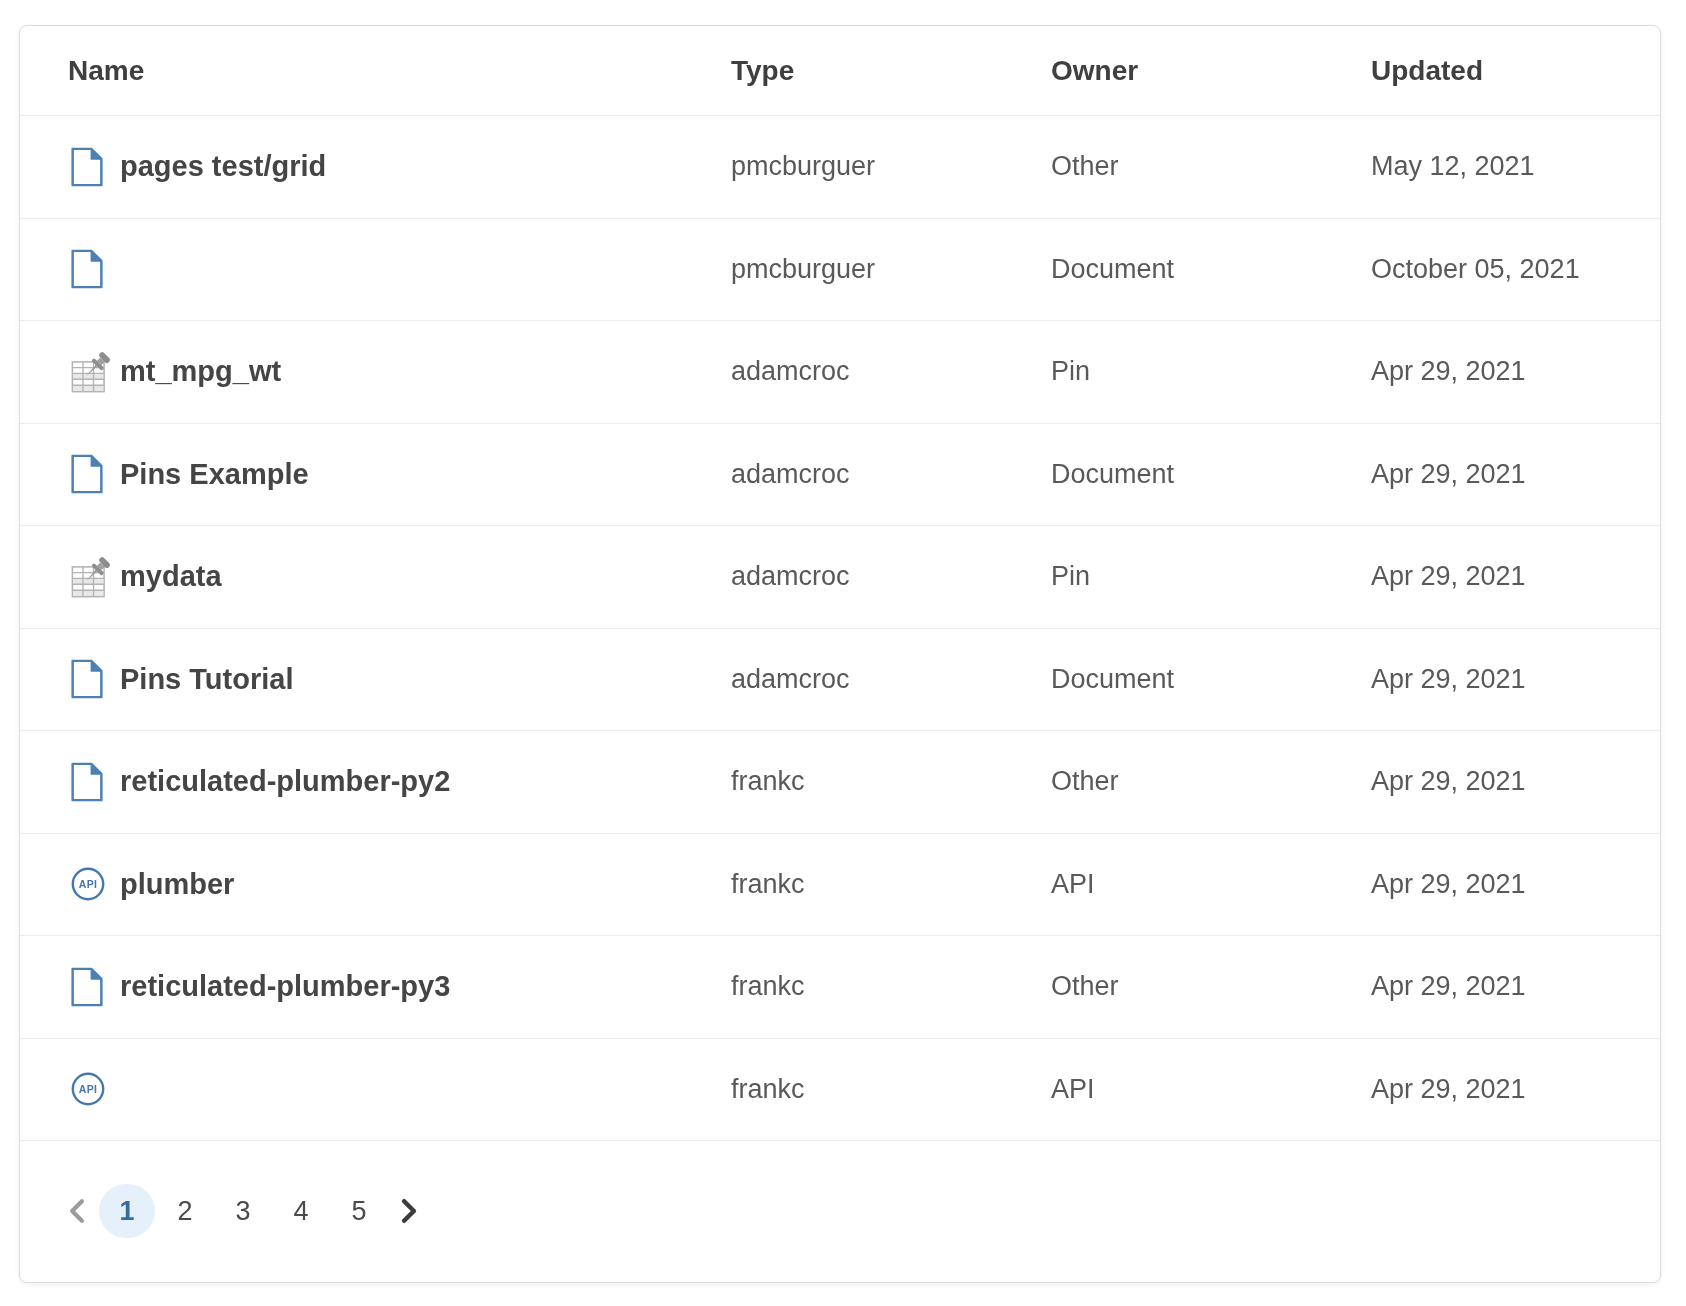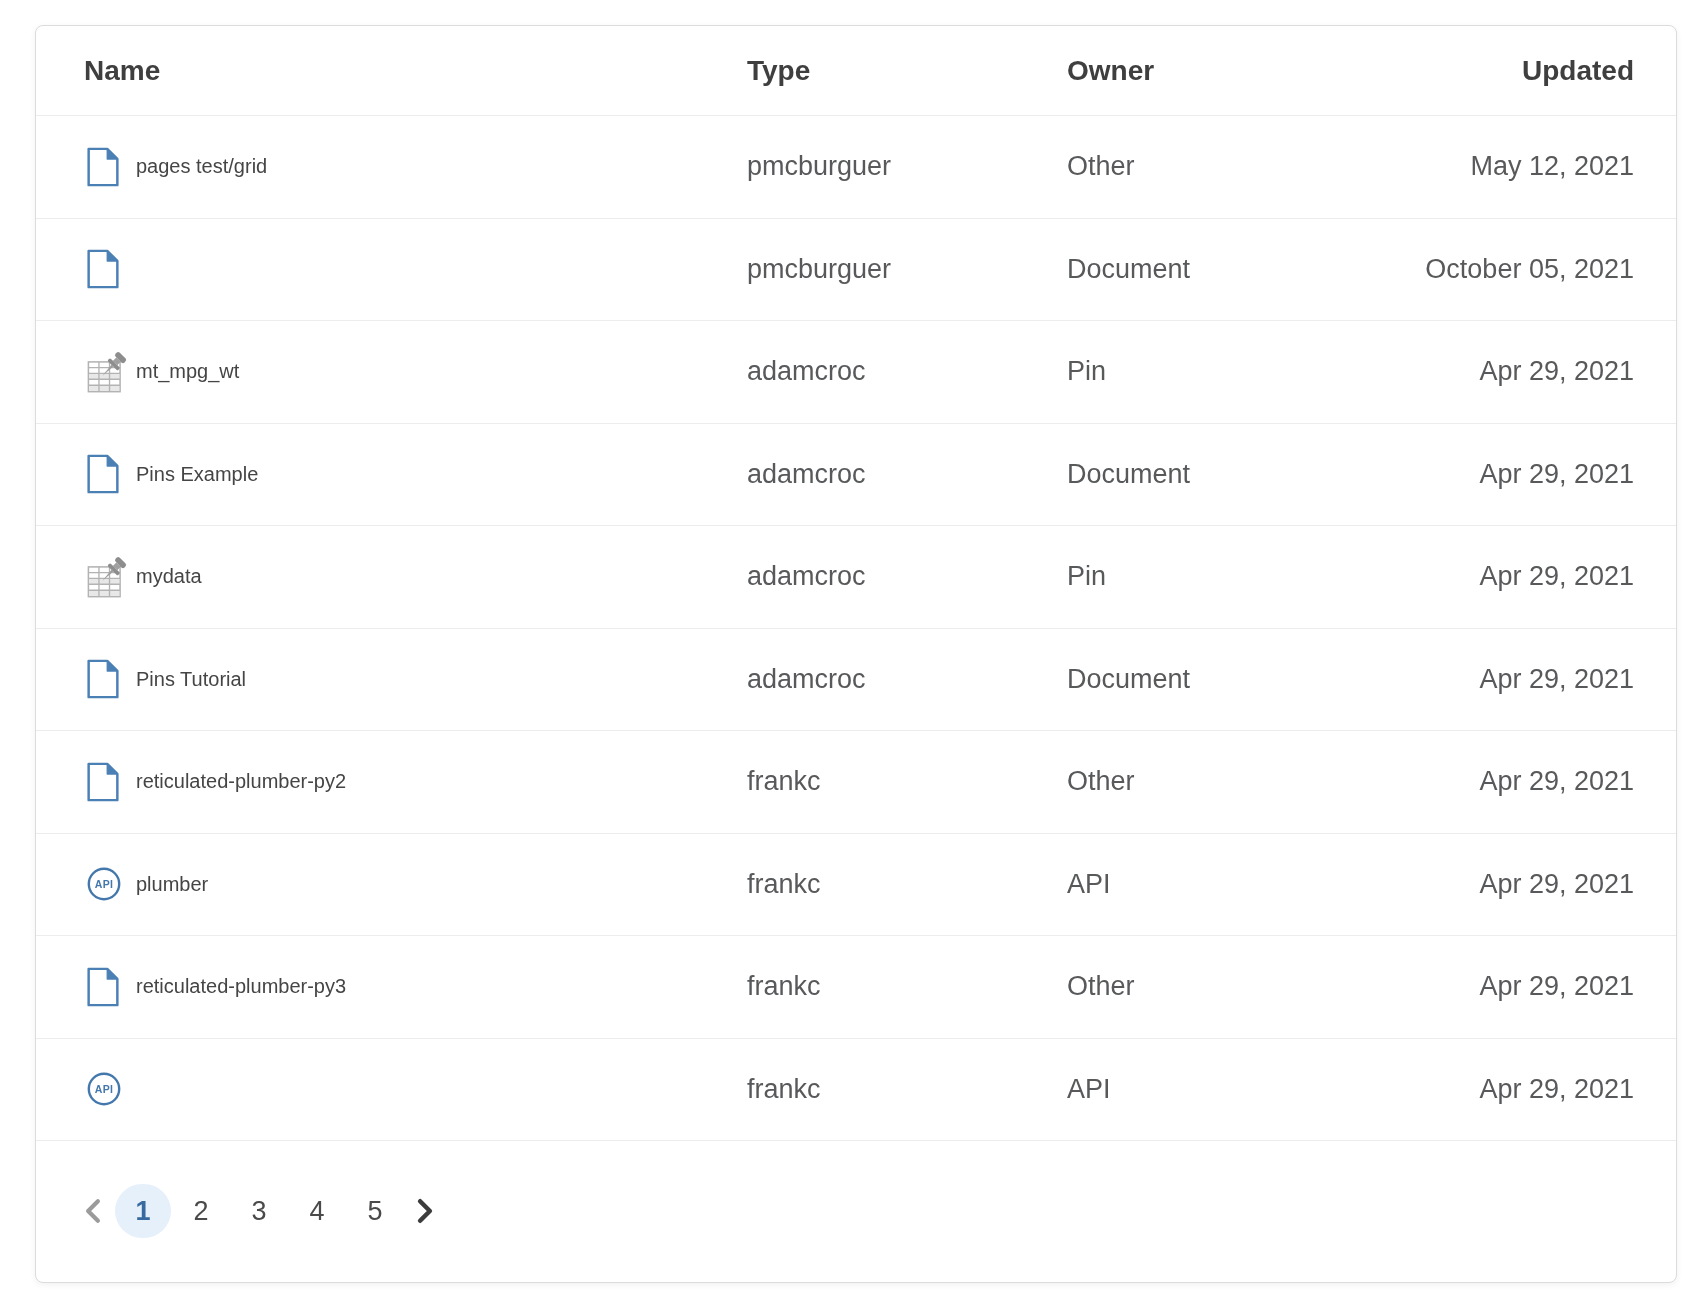--- a/index.html
+++ b/index.html
@@ -20,38 +20,37 @@
   }
   .card {
     position: absolute;
     left: 19px; top: 25px;
     width: 1642px; height: 1258px;
     background: #fff;
     border: 1px solid #dcdcdc;
     border-radius: 8px;
     box-shadow: 0 2px 6px rgba(0,0,0,0.06);
     overflow: hidden;
-    margin-left: 16px;
   }
   .thead, .row {
     display: grid;
     grid-template-columns: 663px 320px 320px 1fr;
     align-items: center;
     padding: 0 42px 0 48px;
   }
   .thead {
     height: 90px;
     border-bottom: 1px solid var(--divider);
   }
   .th {
     font-size: 28px;
     font-weight: bold;
     color: var(--header_text);
   }
-  .th.updated, .cell.updated { text-align: right; }
+  .th.updated, .cell.updated { }
   .row {
     height: 102.5px;
     border-bottom: 1px solid var(--divider);
     cursor: pointer;
   }
   .cell {
     font-size: 27px;
     color: var(--body_text);
   }
   .name-cell {
@@ -59,22 +58,22 @@
     align-items: center;
   }
   .icon-holder {
     flex: 0 0 50px;
     width: 50px;
     display: flex;
     align-items: center;
   }
   .icon-holder svg { display: block; margin-left: 2px; }
   .row-name {
-    font-size: 20px;
-    font-weight: normal;
+    font-size: 29px;
+    font-weight: bold;
     color: var(--name_text);
     margin-left: 2px;
     white-space: nowrap;
   }
   .pagination {
     display: flex;
     align-items: center;
     height: 140px;
     padding-left: 36px;
   }

